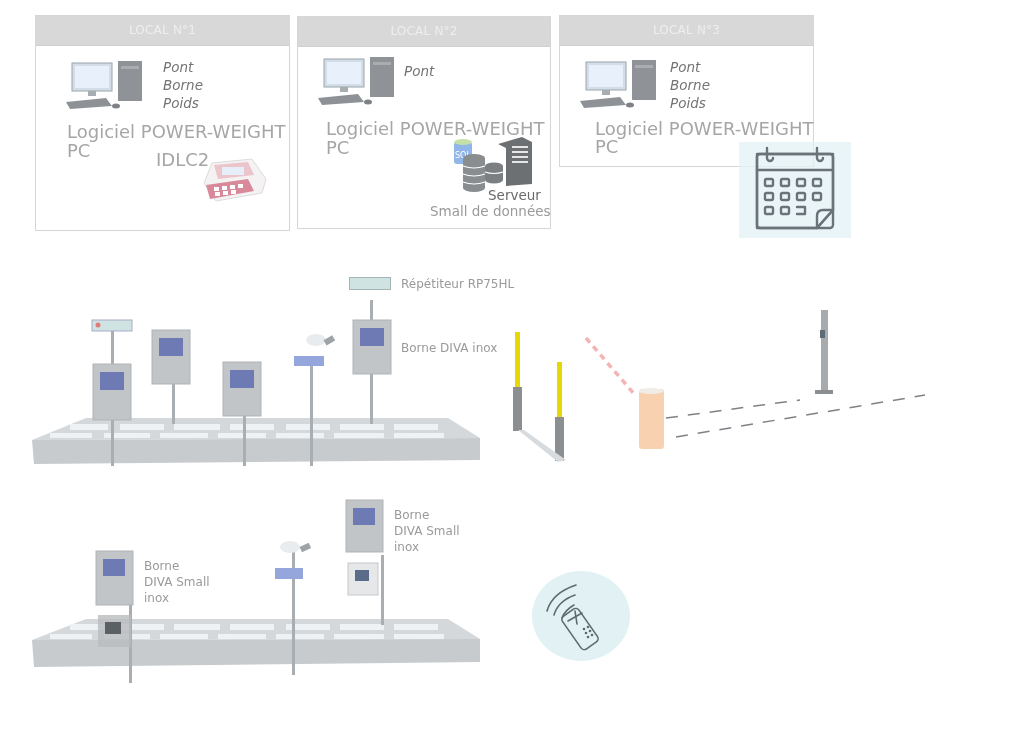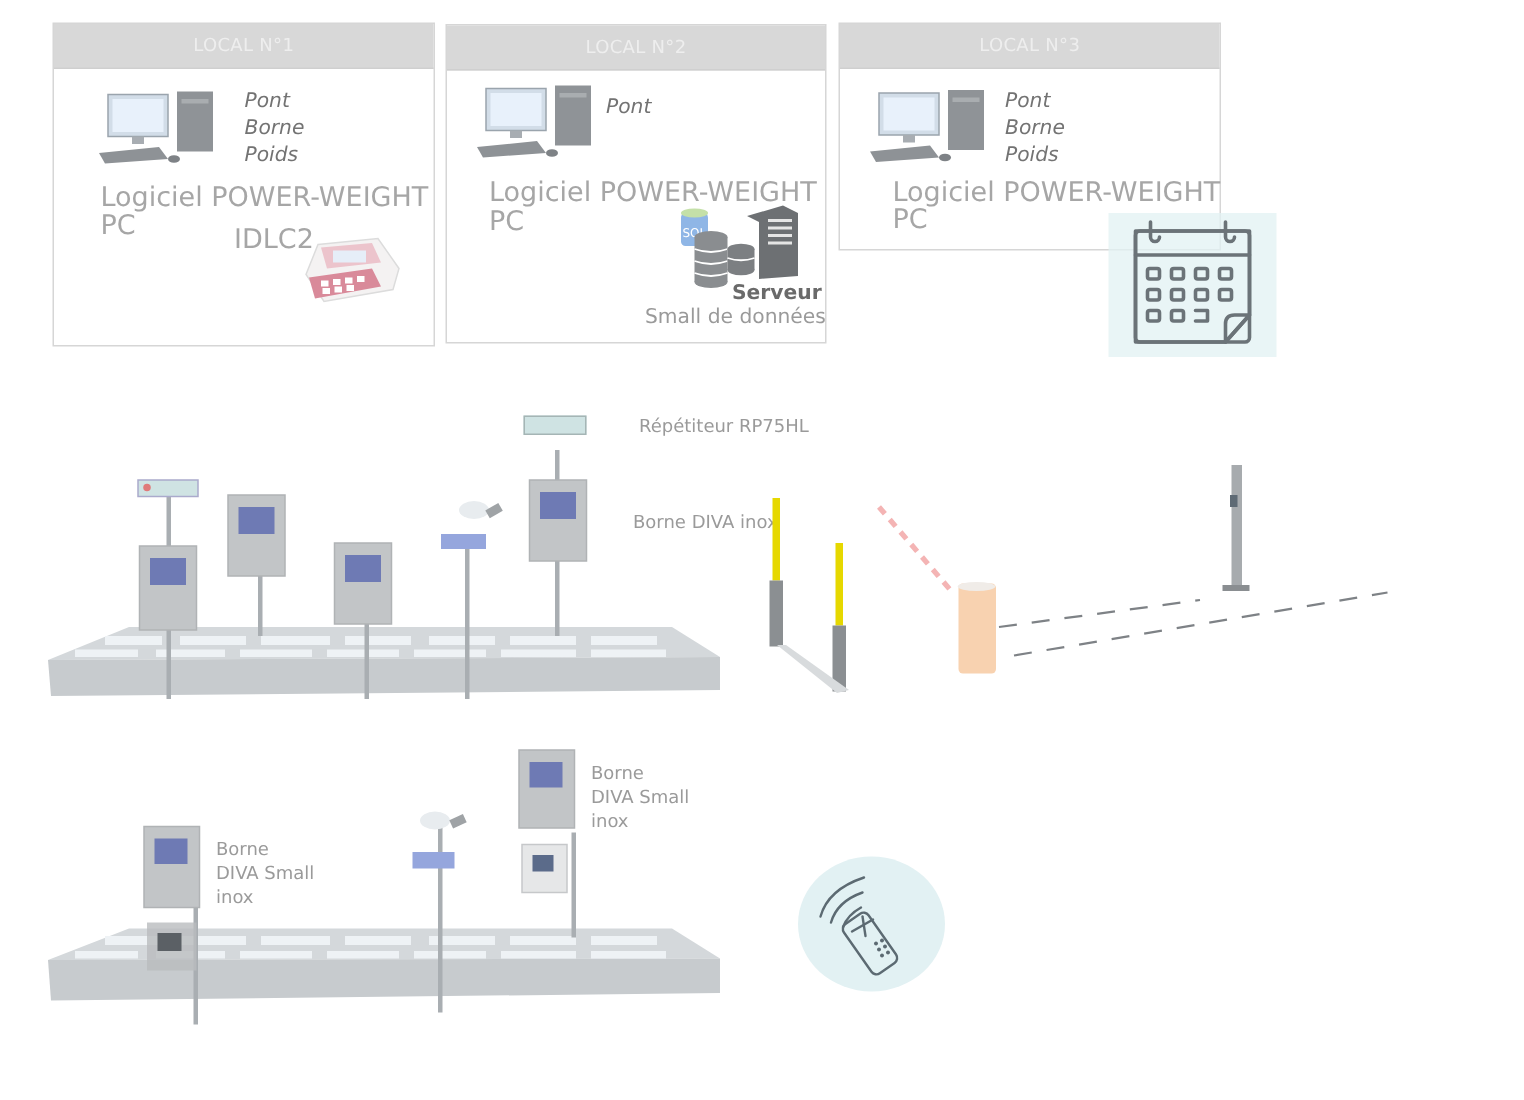--- a/index.html
+++ b/index.html
@@ -97,21 +97,21 @@
     <path d="M35 36 Q44 39 53 36" stroke="#fff" stroke-width="1.2" fill="none"></path>
     <polygon points="48,8 72,1 82,6 82,48 56,50 56,12" fill="#6d7073"></polygon>
     <g fill="#e5e5e5">
       <rect x="62" y="10" width="16" height="2"></rect>
         <rect x="62" y="15" width="16" height="2"></rect>
       <rect x="62" y="20" width="16" height="2"></rect>
         <rect x="62" y="25" width="16" height="2"></rect>
     </g>
   </svg>
 </div>
-<div class="abs srv-title" style="left:488px;top:187px;font-weight:bold;">Serveur</div>
+<div class="abs srv-title" style="left:488px;top:187px;">Serveur</div>
 <div class="abs srv-sub" style="left:430px;top:203px;">Small de données</div>
 
 <div class="local-box" style="left:559px;top:15px;width:255px;height:152px;">
   <div class="local-header">LOCAL N°3</div>
 </div>
 <div class="abs" style="left:580px;top:59px;">
   <svg width="80" height="50" viewBox="0 0 80 50">
     <rect x="6" y="3" width="40" height="28" fill="#d2dde8" stroke="#9aa4ad"></rect>
     <rect x="9" y="6" width="34" height="22" fill="#e8f1fb"></rect>
     <rect x="22" y="31" width="8" height="5" fill="#a8adb2"></rect>
@@ -194,22 +194,22 @@
       <rect x="325" y="20" width="38" height="54" fill="#c2c5c7" stroke="#b0b3b5"></rect>
       <rect x="332" y="28" width="24" height="18" fill="#6e7ab4"></rect>
     </g>
 
     <ellipse cx="288" cy="40" rx="10" ry="6" fill="#e8ecef"></ellipse>
     <rect x="296" y="38" width="10" height="6" fill="#9fa3a6" transform="rotate(-30 300 40)"></rect>
     <rect x="266" y="56" width="30" height="10" fill="#95a6dd"></rect>
   </svg>
 </div>
 <div class="abs" style="left:349px;top:277px;width:40px;height:11px;background:#cfe3e3;border:1px solid #a5b5b5;"></div>
-<div class="abs lbl" style="left:401px;top:276px;margin-left:25px;">Répétiteur RP75HL</div>
-<div class="abs lbl" style="left:422px;top:340px;">Borne DIVA inox</div>
+<div class="abs lbl" style="left:401px;top:276px;">Répétiteur RP75HL</div>
+<div class="abs lbl" style="left:401px;top:340px;">Borne DIVA inox</div>
 
 <div class="abs" style="left:500px;top:300px;">
   <svg width="440" height="170" viewBox="0 0 440 170">
 
     <rect x="15" y="32" width="5" height="55" fill="#e6d800"></rect>
     <rect x="13" y="87" width="9" height="44" fill="#8b8f92"></rect>
     <rect x="57" y="62" width="5" height="55" fill="#e6d800"></rect>
     <rect x="55" y="117" width="9" height="44" fill="#8b8f92"></rect>
     <polygon points="18,130 24,130 66,160 58,162" fill="#d8dbdd"></polygon>
 

